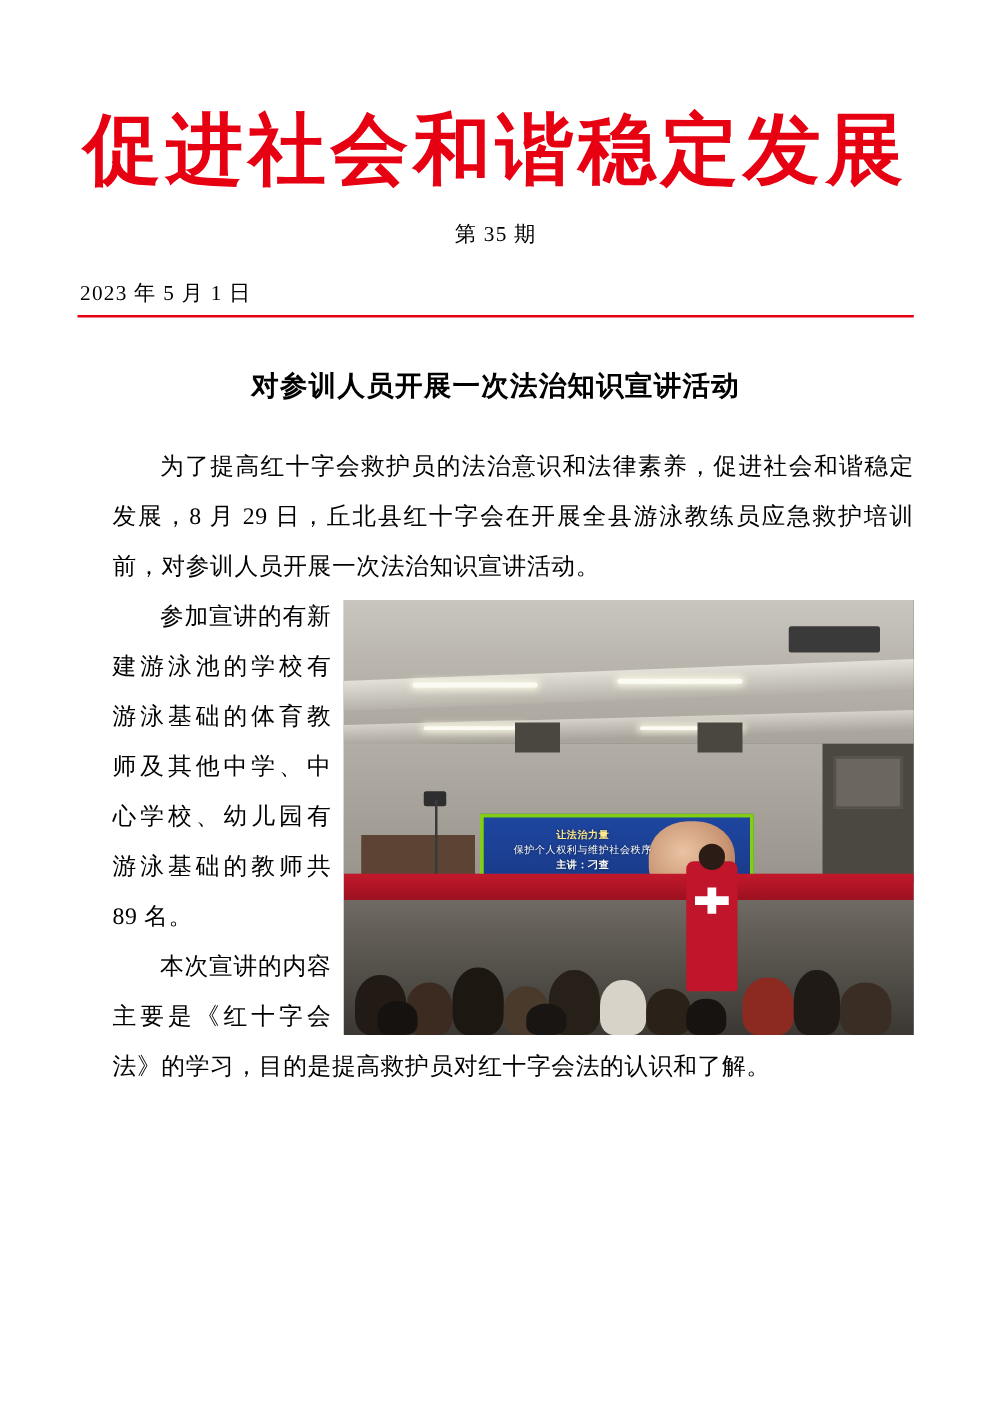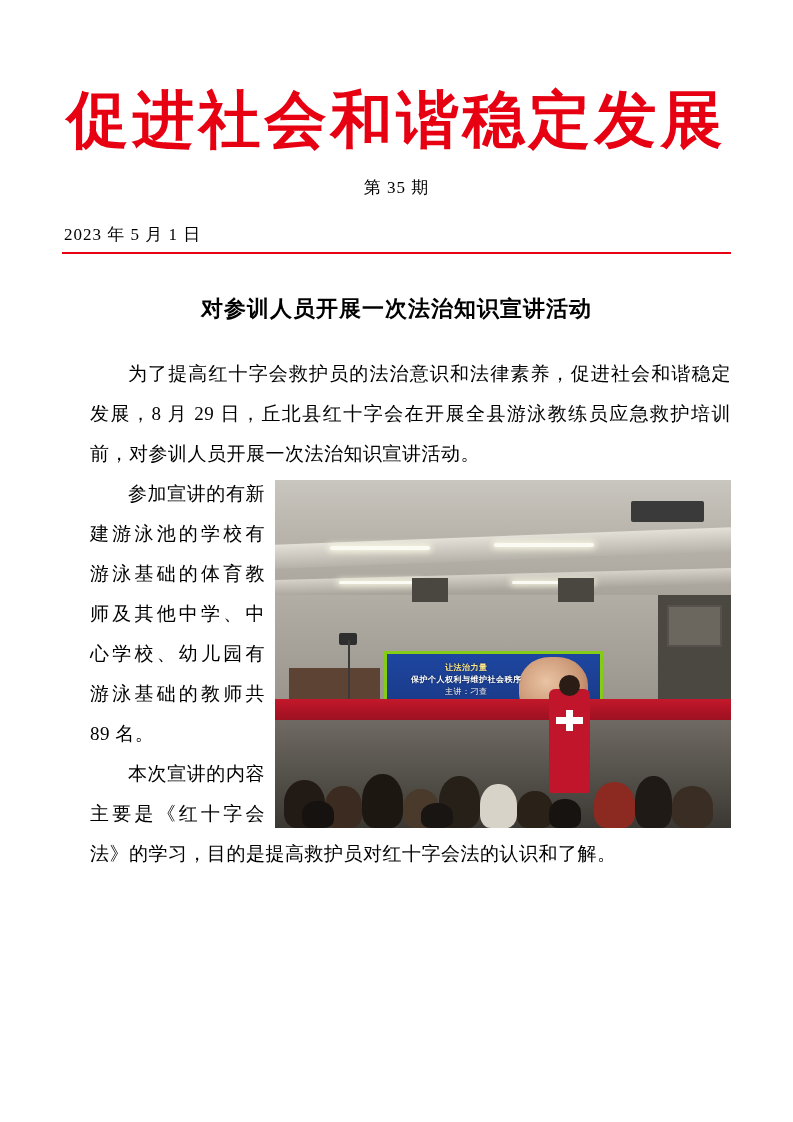--- a/index.html
+++ b/index.html
@@ -130,22 +130,22 @@
     background: radial-gradient(ellipse at 40% 40%, #e9c4a4 0%, #c99472 60%, #8e5f45 100%);
     border-radius: 46% 46% 40% 40%;
   }
   .ph-slide-text {
     position: absolute; left: 6%; top: 10%; width: 62%;
     color: #ffffff; font-size: 8px; line-height: 12px;
     font-family: "DejaVu Sans", sans-serif; text-align: center;
     text-shadow: 0 0 2px rgba(0,0,0,0.6);
   }
   .ph-slide-text .t1 { color:#ffe98a; font-weight: bold; }
-  .ph-slide-text .t2 { font-weight: bold; }
-  .ph-slide-text .t3 { font-weight: normal; }
+  .ph-slide-text .t2 { font-weight: normal; }
+  .ph-slide-text .t3 { font-weight: bold; }
   .ph-screen-foot {
     position: absolute; left: 0; bottom: 0; width: 100%; height: 14%;
     background: #c9152b; color: #fff; font-size: 6px;
     display: flex; align-items: center; justify-content: center;
     font-family: "DejaVu Sans", sans-serif;
   }
   .ph-podium {
     position: absolute; left: 3%; top: 54%; width: 20%; height: 14%;
     background: #5c4334;
   }

